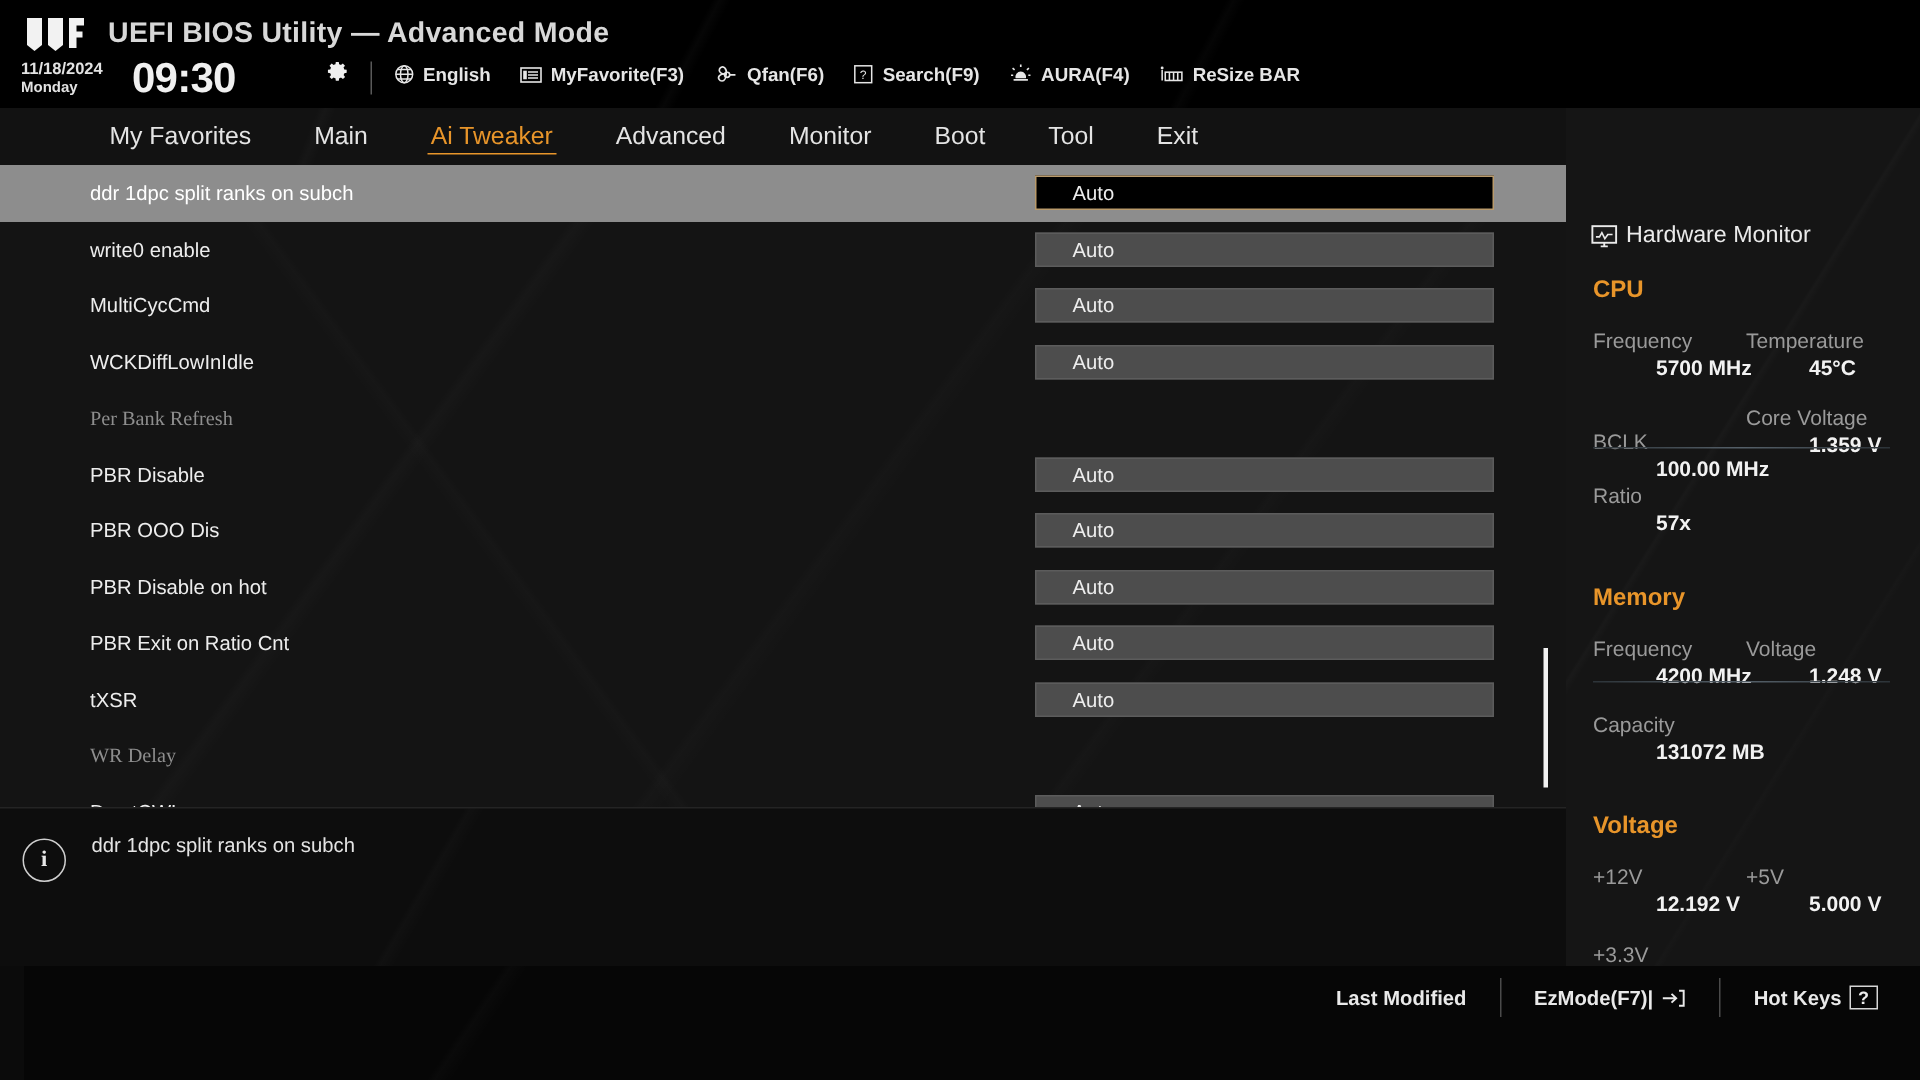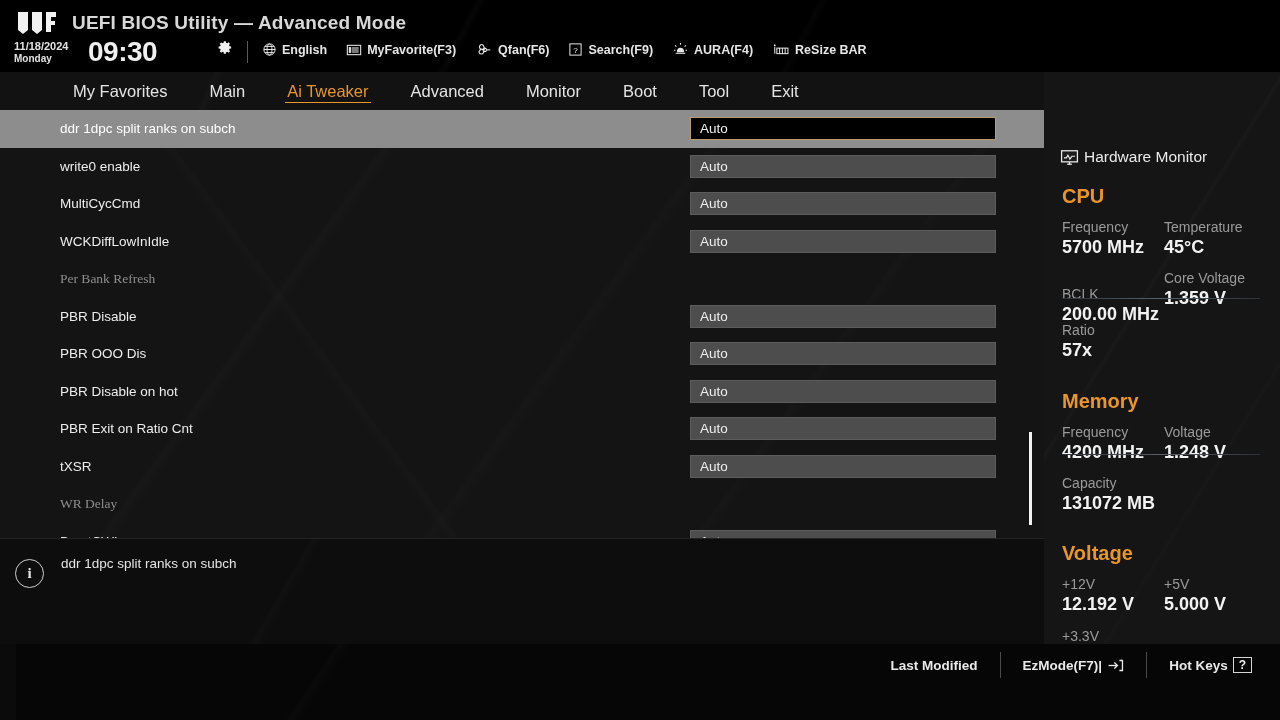--- a/index.html
+++ b/index.html
@@ -86,21 +86,21 @@
   .row.selected .rlabel { color: #ffffff; }
   .row.header-row .rlabel { color: #8e8e8e; font-family: Liberation Serif, serif; }
   .row .field {
     position: absolute; left: 690px; width: 306px; height: 23px;
     background: #4d4d4d; display: flex; align-items: center;
     border: 1px solid #5c5c5c; cursor: pointer;
   }
   .row.selected .field {
     background: #000; border: 1px solid #b99a6b;
   }
-  .row .field .fv { font-size: 13.5px; color: #ededed; padding-left: 9px; }
+  .row .field .fv { font-size: 13.5px; color: #ededed; padding-left: 24px; }
 
   .vscroll-track { position:absolute; left:1030px; top:112px; width:3px; height:424px; background:transparent; }
   .vscroll-thumb {
     position: absolute; left: 1029px; top: 432px; width: 3px; height: 93px;
     background: #f2f2f2; cursor: pointer;
   }
 
   
   .helpbar {
     position: absolute; left: 0; top: 538px; width: 1044px; height: 106px;
@@ -130,25 +130,25 @@
     content:""; position:absolute; inset:0; pointer-events:none;
     background:
       linear-gradient(122deg, transparent 40%, rgba(255,255,255,.018) 40.4%, transparent 41.3%),
       linear-gradient(122deg, transparent 70%, rgba(255,255,255,.013) 70.4%, transparent 71.2%);
   }
   .hw-head {
     position: absolute; left: 16px; top: 76px; display: flex; align-items: center; gap: 5px; z-index:2;
   }
   .hw-head .ht { font-size: 15.5px; color: #eaeaea; font-weight: 500; }
   .hw-sec {
-    position: absolute; left: 18px; font-size: 20px; font-weight: bold; color: #e8952a; z-index:2;
+    position: absolute; left: 18px; font-size: 16px; font-weight: bold; color: #e8952a; z-index:2;
   }
   .hw-pair { position: absolute; z-index:2; }
   .hw-pair .k { font-size: 14px; color: #9a9a9a; margin-bottom: 2px; white-space:nowrap; }
-  .hw-pair .v { font-size: 18px; font-weight: bold; color: #f2f2f2; white-space:nowrap; }
+  .hw-pair .v { font-size: 14px; font-weight: bold; color: #f2f2f2; white-space:nowrap;margin-left:42px; }
   .hw-rule {
     position: absolute; left: 18px; width: 198px; height: 1px;
     background: linear-gradient(90deg, #2c3338, #556069 50%, #2c3338); z-index:2;
   }
 
   
   .footer {
     position: absolute; left: 16px; top: 644px; width: 1280px; height: 76px;
     background: #060606; overflow:hidden;text-align:right;
   }
@@ -398,21 +398,21 @@
     <div class="hw-pair" style="left:18px; top:147px">
       <div class="k">Frequency</div>
       <div class="v">5700 MHz</div>
     </div>
     <div class="hw-pair" style="left:120px; top:147px">
       <div class="k">Temperature</div>
       <div class="v">45°C</div>
     </div>
     <div class="hw-pair" style="left:18px; top:214px">
       <div class="k">BCLK</div>
-      <div class="v">200.00 MHz</div>
+      <div class="v">100.00 MHz</div>
     </div>
     <div class="hw-pair" style="left:120px; top:198px">
       <div class="k">Core Voltage</div>
       <div class="v">1.359 V</div>
     </div>
     <div class="hw-pair" style="left:18px; top:250px">
       <div class="k">Ratio</div>
       <div class="v">57x</div>
     </div>
     <div class="hw-rule" style="top:226px"></div>

